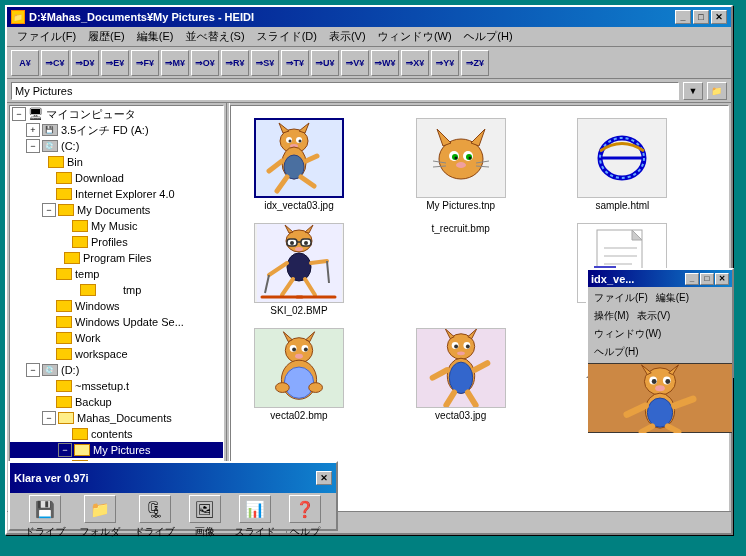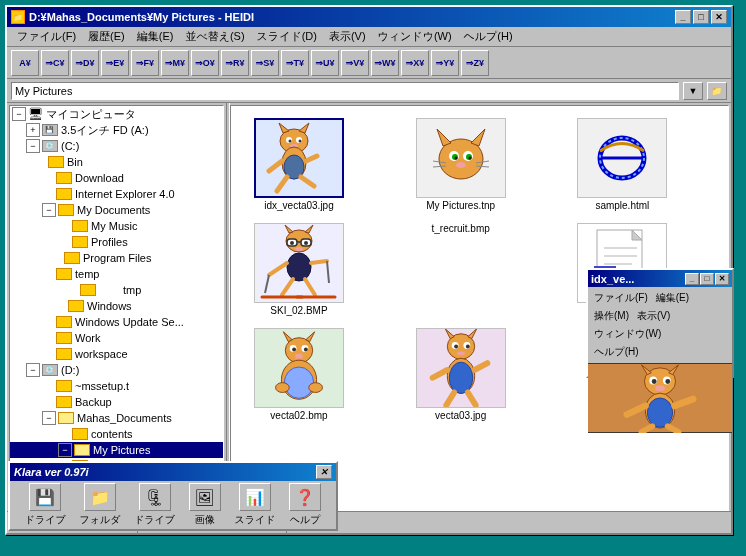--- a/index.html
+++ b/index.html
@@ -299,28 +299,27 @@
       height: 70px;
       background: #c0c0c0;
       border: 2px solid;
       border-color: #ffffff #808080 #808080 #ffffff;
       z-index: 10;
     }
 
     .klara-title {
       background: linear-gradient(to right, #000080, #1084d0);
       color: white;
-      height: 18px;
+      height: 30px;
       display: flex;
       align-items: center;
       justify-content: space-between;
       padding: 0 4px;
       font-size: 11px;
       font-weight: bold;
-      font-style: italic;
     }
 
     .klara-content {
       display: flex;
       align-items: center;
       justify-content: space-around;
       padding: 6px 8px;
       height: calc(100% - 18px);
     }
 
@@ -543,21 +542,21 @@
         <span class="tree-folder-icon"></span>
         <span>temp</span>
       </div>
 
       <div class="tree-item" style="padding-left:32px;gap:24px;">
         <span style="width:14px; display:inline-block;"></span>
         <span class="tree-folder-icon"></span>
         <span>tmp</span>
       </div>
 
-      <div class="tree-item" style="padding-left:32px;margin-left:12px;">
+      <div class="tree-item" style="padding-left:32px;">
         <span style="width:14px; display:inline-block;"></span>
         <span class="tree-folder-icon"></span>
         <span>Windows</span>
       </div>
 
       <div class="tree-item" style="padding-left:32px;">
         <span style="width:14px; display:inline-block;"></span>
         <span class="tree-folder-icon"></span>
         <span>Windows Update Se...</span>
       </div>

